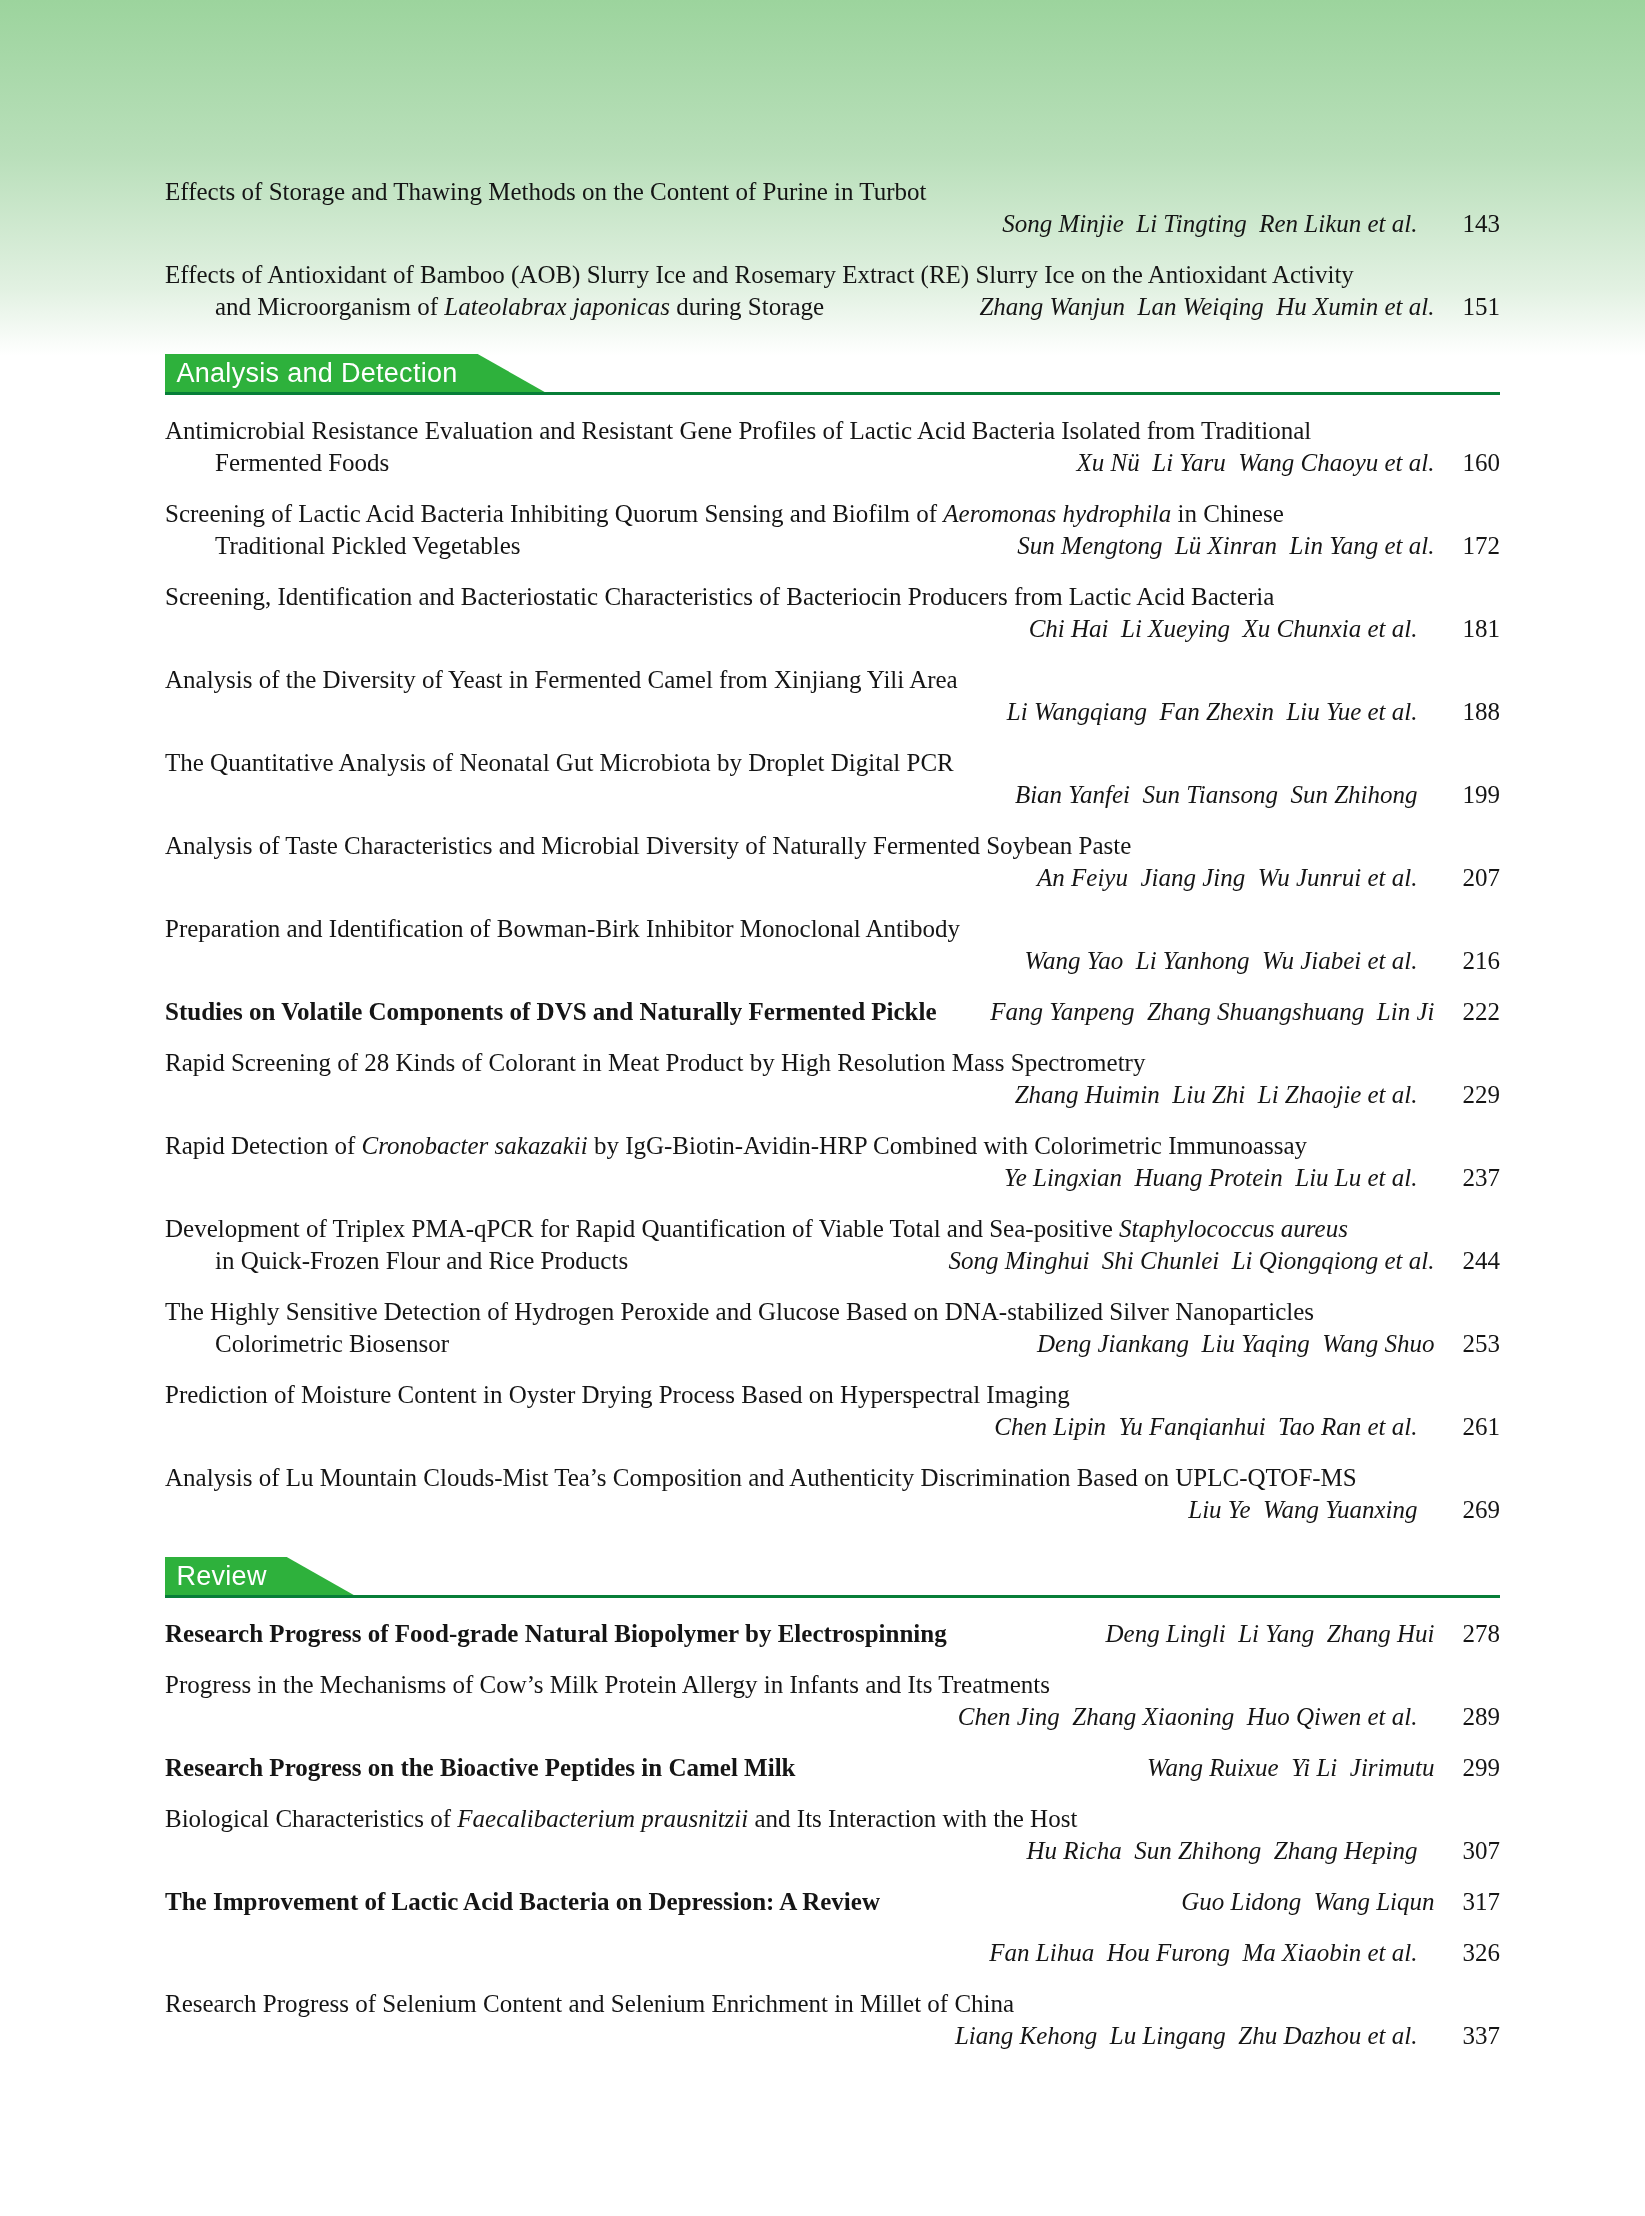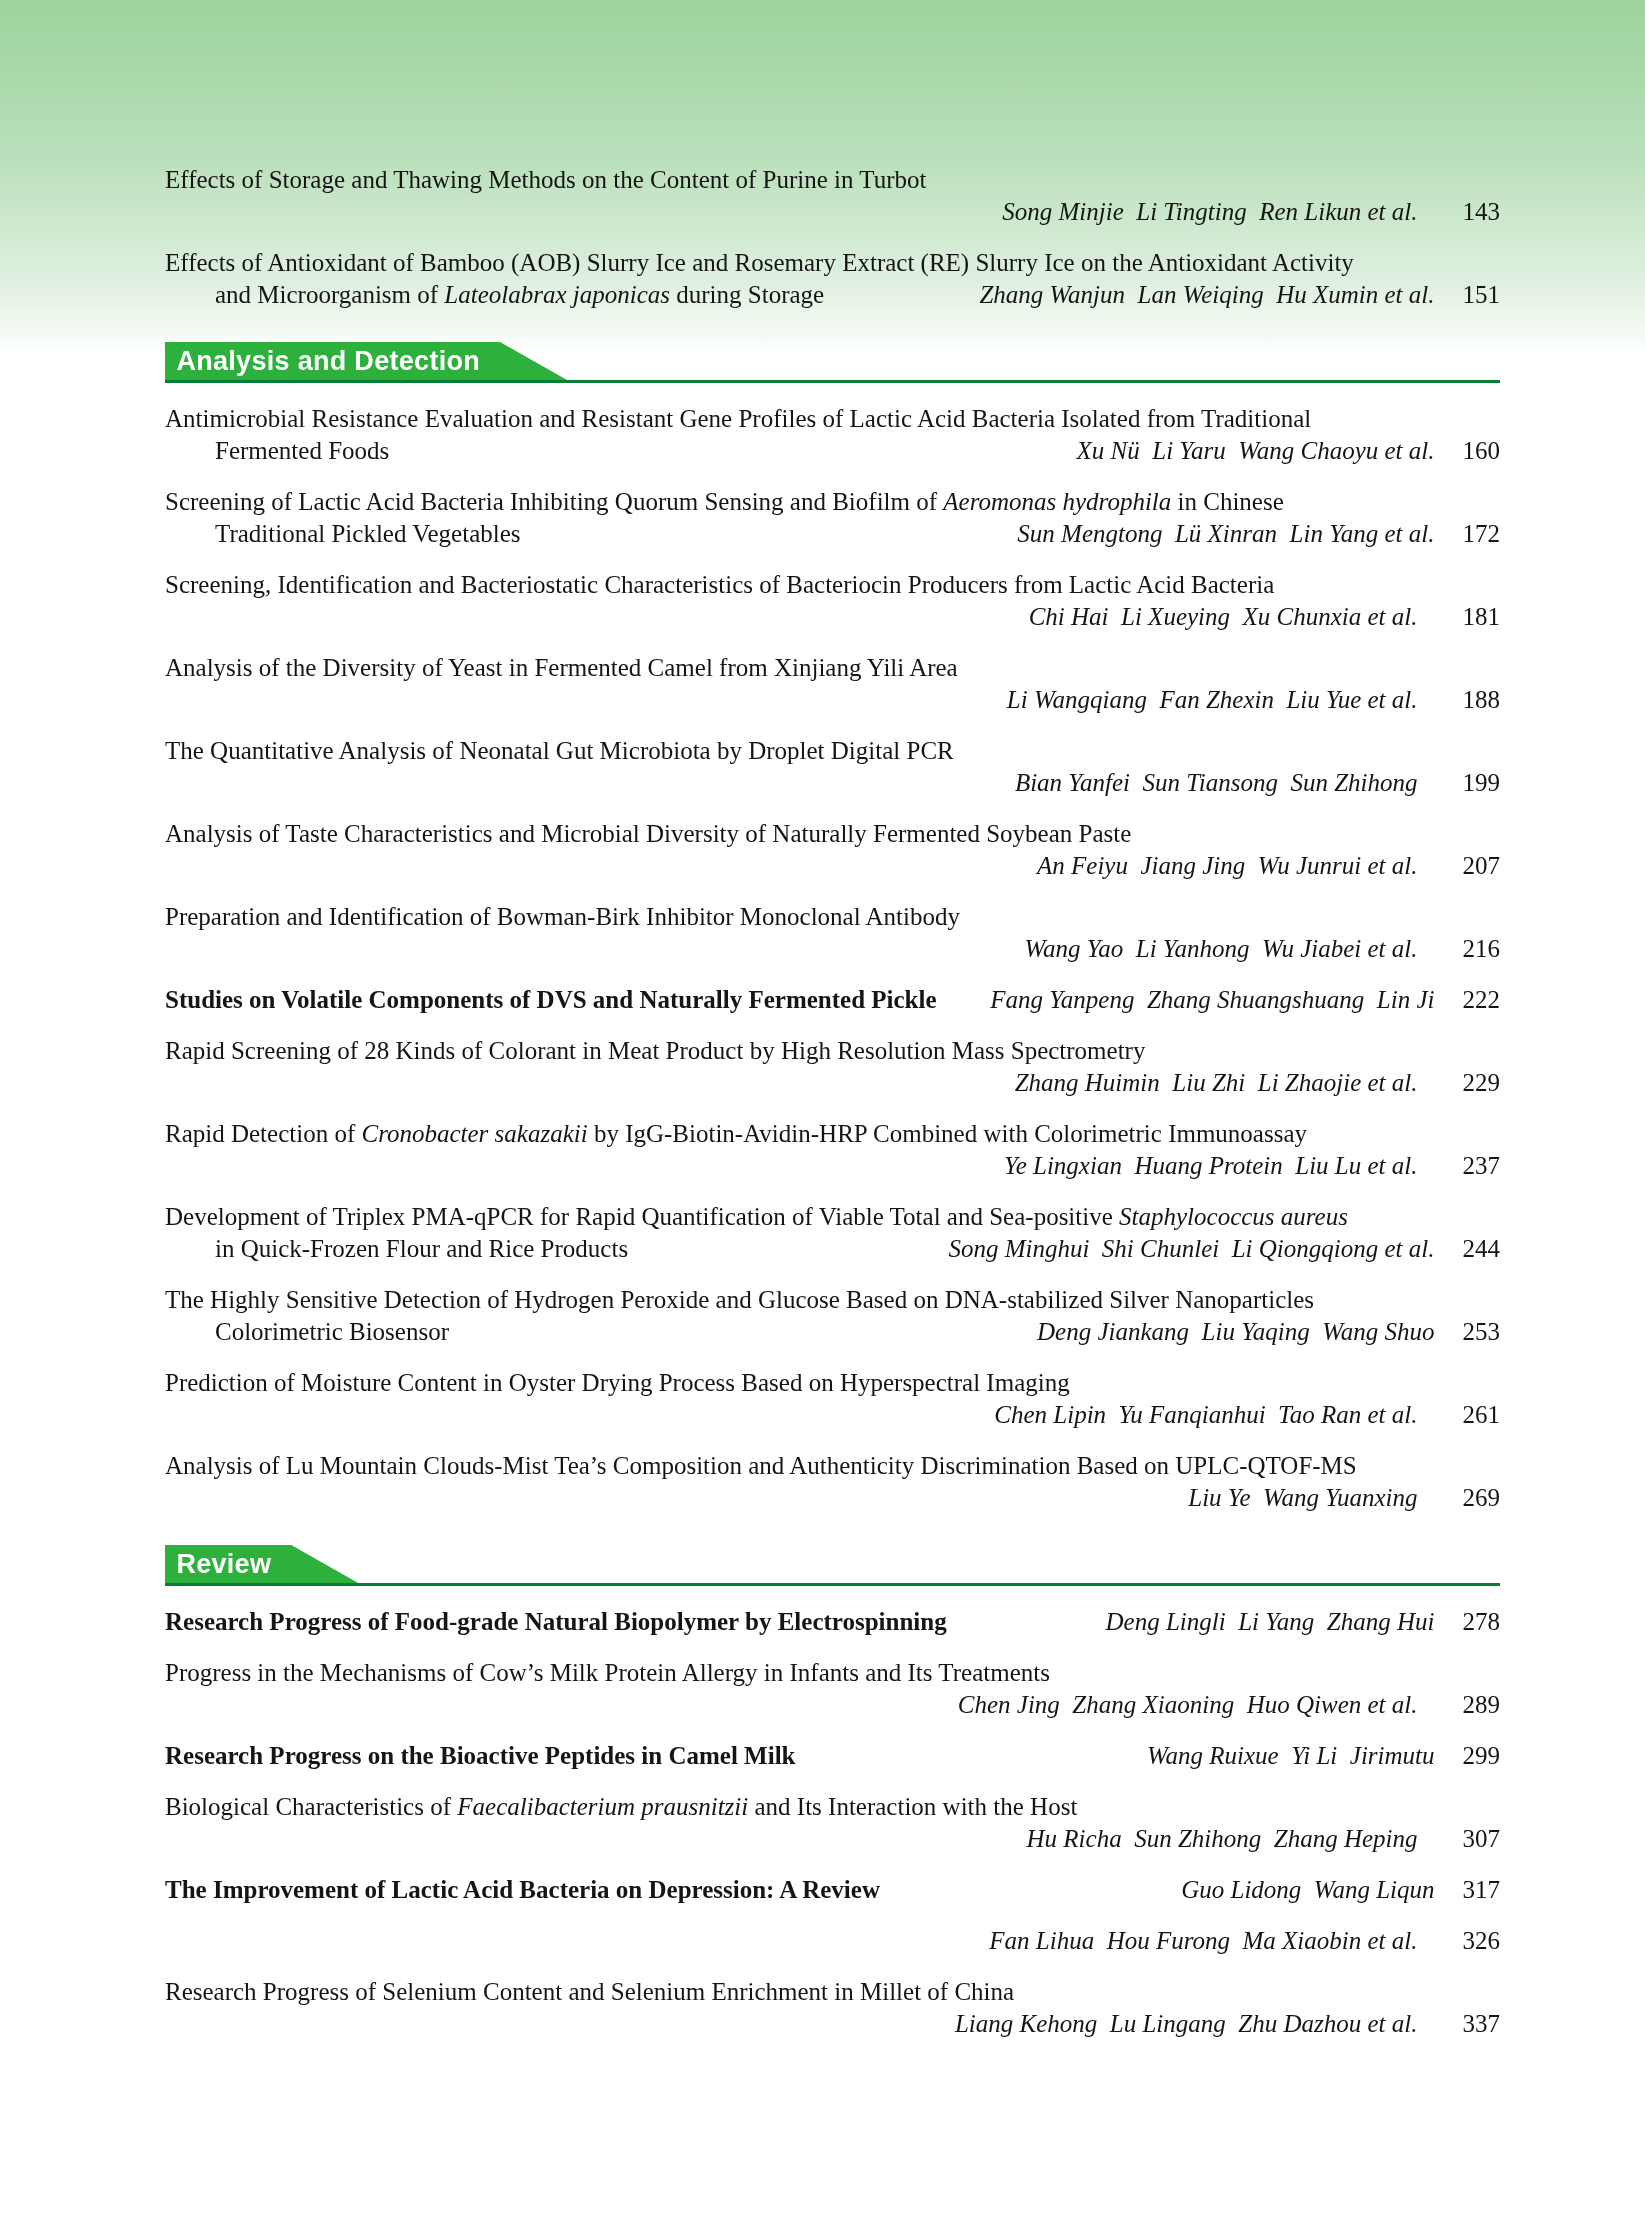--- a/index.html
+++ b/index.html
@@ -8,21 +8,21 @@
     width:1645px;height:2216px;
     background:
       linear-gradient(180deg,#9cd49d 0px,#b9dfba 155px,#e2f1e2 289px,#ffffff 356px) top left / 100% 356px no-repeat,
       #ffffff;
     font-family:"Liberation Serif", serif;
     color:#151515;
     overflow:hidden;
   }
   .content{
     position:absolute;
-    left:165px; right:145px; top:4px;
+    left:165px; right:145px; top:16px;
     padding-top:160px;
   }
   .entry{
     font-size:25px;
     line-height:32px;
     margin-bottom:19px;
   }
   .l1{white-space:nowrap;}
   .l2{
     display:flex;
@@ -39,21 +39,20 @@
   }
   .pageno{
     margin-left:28px;
     font-style:normal;
     white-space:pre;
   }
   .section-header{
     margin-top:31px;
     margin-bottom:20px;
     border-bottom:3.4px solid #077e38;
-    font-weight:bold;
   }
   .section-banner{
     width:-moz-fit-content;
     width:fit-content;
     height:38px;
     background:#2eb13c;
     clip-path:polygon(0 0, calc(100% - 67px) 0, 100% 100%, 0 100%);
     padding:0 87px 0 11.4px;
     display:flex;
     align-items:center;

